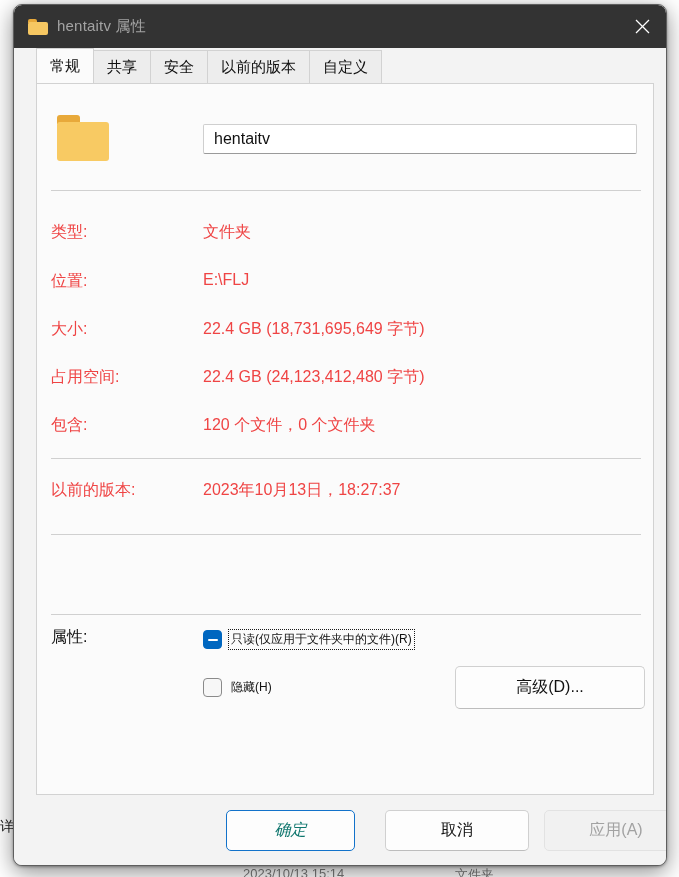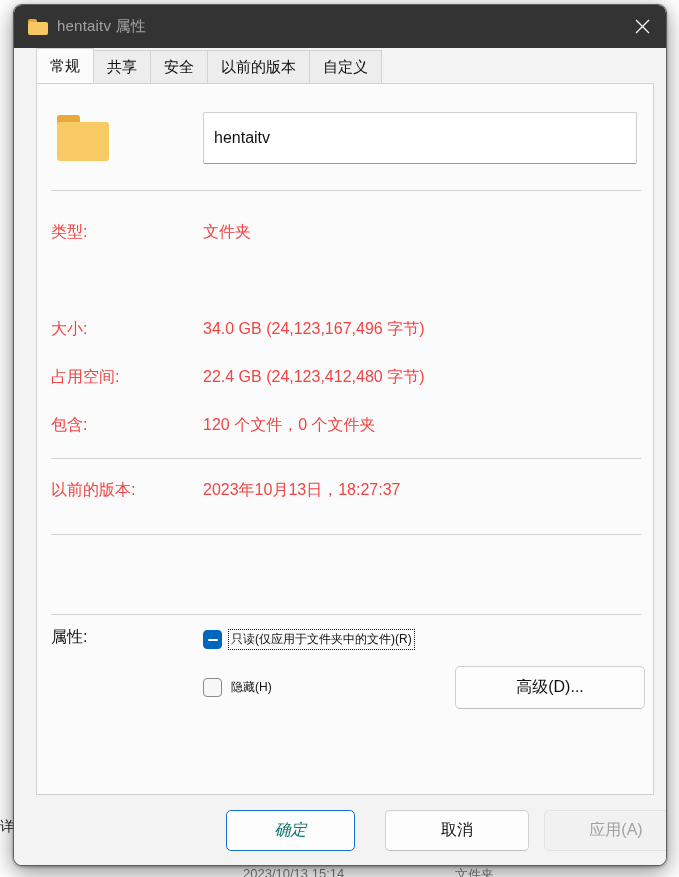--- a/index.html
+++ b/index.html
@@ -197,23 +197,23 @@
     content: "";
     position: absolute;
     left: 0; top: 0;
     width: 52px; height: 39px;
     border-radius: 3px;
     background: linear-gradient(160deg, #fcd craft 0%, rgba(255,255,255,0) 60%);
   }
   .name-input {
     position: absolute;
     left: 152px;
-    top: 6px;
+    top: 18px;
     width: 434px;
-    height: 52px;
+    height: 30px;
     background: #ffffff;
     border: 1px solid #cfcfcf;
     border-bottom: 1px solid #9a9a9a;
     box-sizing: border-box;
     font-family: "Liberation Sans", "DejaVu Sans", sans-serif;
     font-size: 16px;
     color: #111111;
     padding: 0 10px;
     outline: none;
     border-radius: 2px;
@@ -427,24 +427,28 @@
           <input class="name-input" type="text" value="hentaitv" style="">
         </div>
 
         <div class="sep sep-1"></div>
 
         <div class="prop-row row-type">
           <span class="prop-label">类型:</span>
           <span class="prop-value">文件夹</span>
         </div>
 
+        <div class="prop-row row-location">
+          <span class="prop-label">位置:</span>
+          <span class="prop-value">E:\FLJ</span>
+        </div>
 
         <div class="prop-row row-size">
           <span class="prop-label">大小:</span>
-          <span class="prop-value">34.0 GB (24,123,167,496 字节)</span>
+          <span class="prop-value">22.4 GB (18,731,695,649 字节)</span>
         </div>
 
         <div class="prop-row row-occupied">
           <span class="prop-label">占用空间:</span>
           <span class="prop-value">22.4 GB (24,123,412,480 字节)</span>
         </div>
 
         <div class="prop-row row-contains">
           <span class="prop-label">包含:</span>
           <span class="prop-value">120 个文件，0 个文件夹</span>

